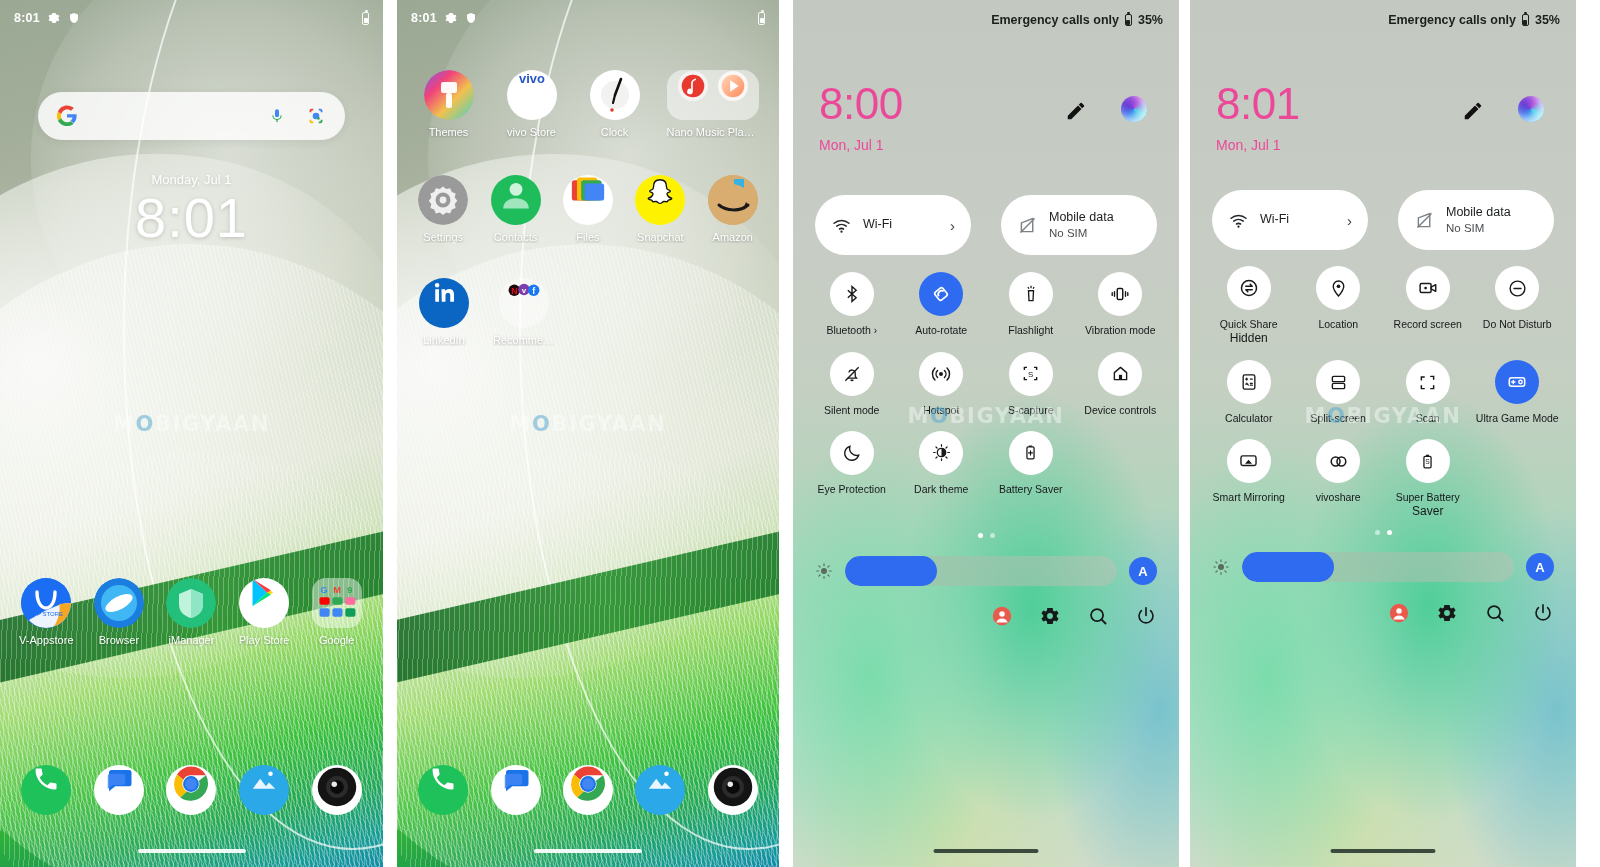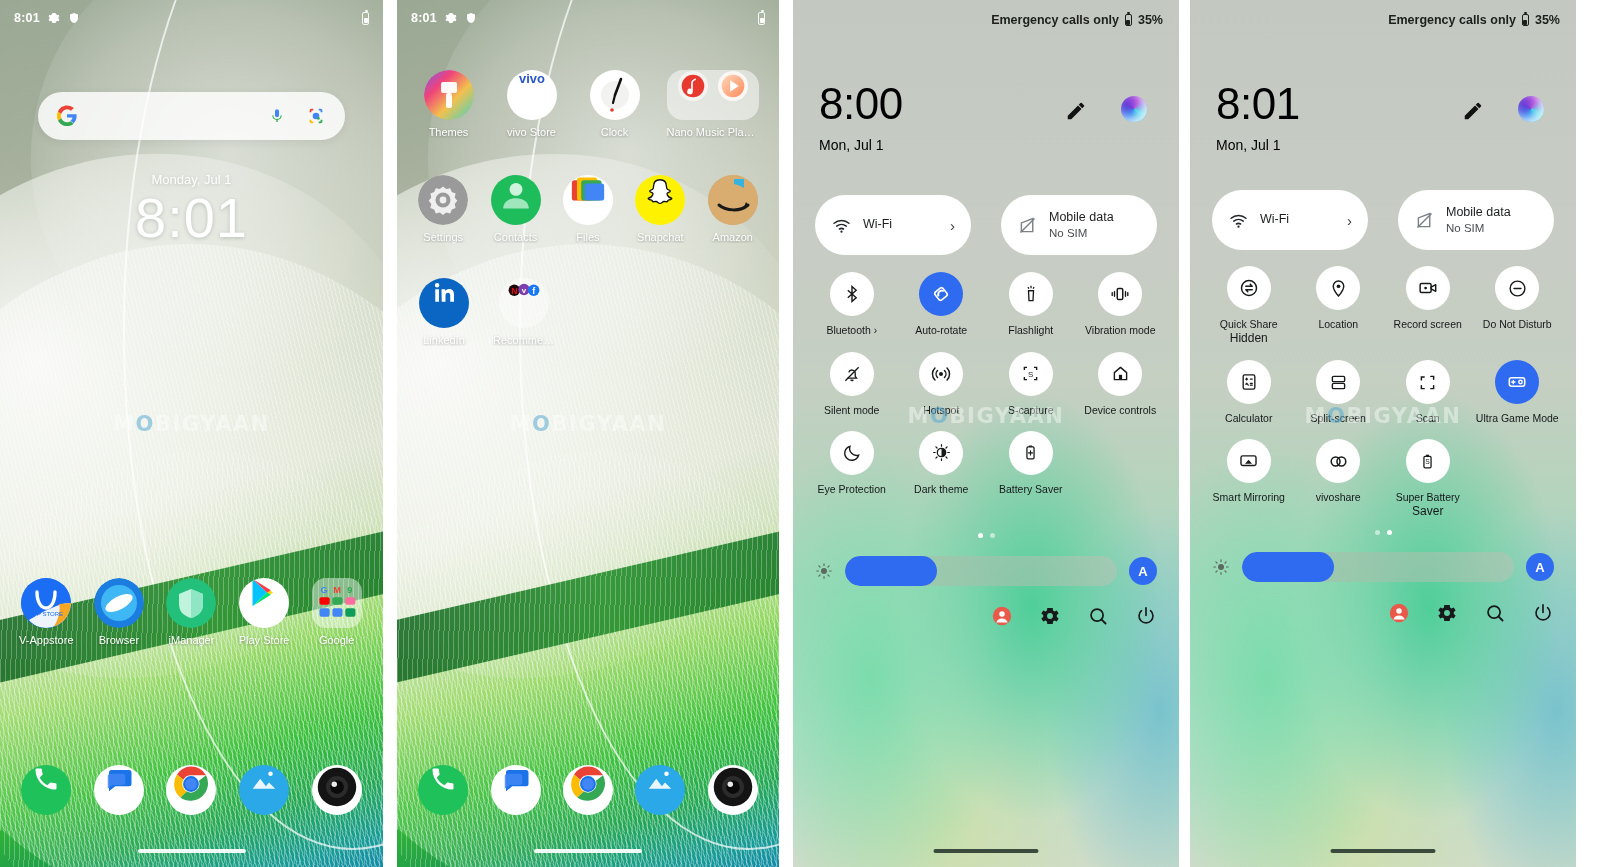--- a/index.html
+++ b/index.html
@@ -104,21 +104,21 @@
   .homebar.dk { background:#3a4a3c; width:105px; }
 
   
   .qs-status { position:absolute; top:0; left:0; right:0; height:40px; display:flex;
     align-items:center; justify-content:flex-end; gap:6px; padding:0 16px;
     color:#1d1f1d; font-size:12.5px; font-weight:600; }
   .qs-batt { width:7px;height:12px;border:1.3px solid #1d1f1d;border-radius:2px;position:relative;}
   .qs-batt::before{content:"";position:absolute;top:-3px;left:1.5px;width:3px;height:2px;background:#1d1f1d;border-radius:1px;}
   .qs-batt i{position:absolute;left:.5px;right:.5px;bottom:.5px;height:45%;background:#1d1f1d;border-radius:1px;display:block;}
 
-  .qs-clock { position:absolute; left:26px; top:82px; color:#000000; }
+  .qs-clock { position:absolute; left:26px; top:82px; color:#ec4899; }
   .qs-clock .t { font-size:44px; font-weight:400; line-height:1; letter-spacing:-.5px;}
   .qs-clock .d { font-size:14px; margin-top:11px; font-weight:400;}
   .qs-edit { position:absolute; right:92px; top:100px; width:22px;height:22px; }
   .qs-avatar { position:absolute; right:32px; top:96px; width:26px;height:26px;border-radius:50%;
     background:conic-gradient(from 210deg,#2f86f0,#6a3fd6,#b34bdb,#2fd1e6,#2f86f0);
     box-shadow:inset -5px -4px 9px rgba(255,255,255,.75);}
 
   .bigtiles { position:absolute; left:22px; right:22px; top:195px; display:flex; gap:30px; }
   .bigtile { flex:1; height:60px; background:#fff; border-radius:30px; display:flex;
     align-items:center; padding:0 16px; gap:11px; }

